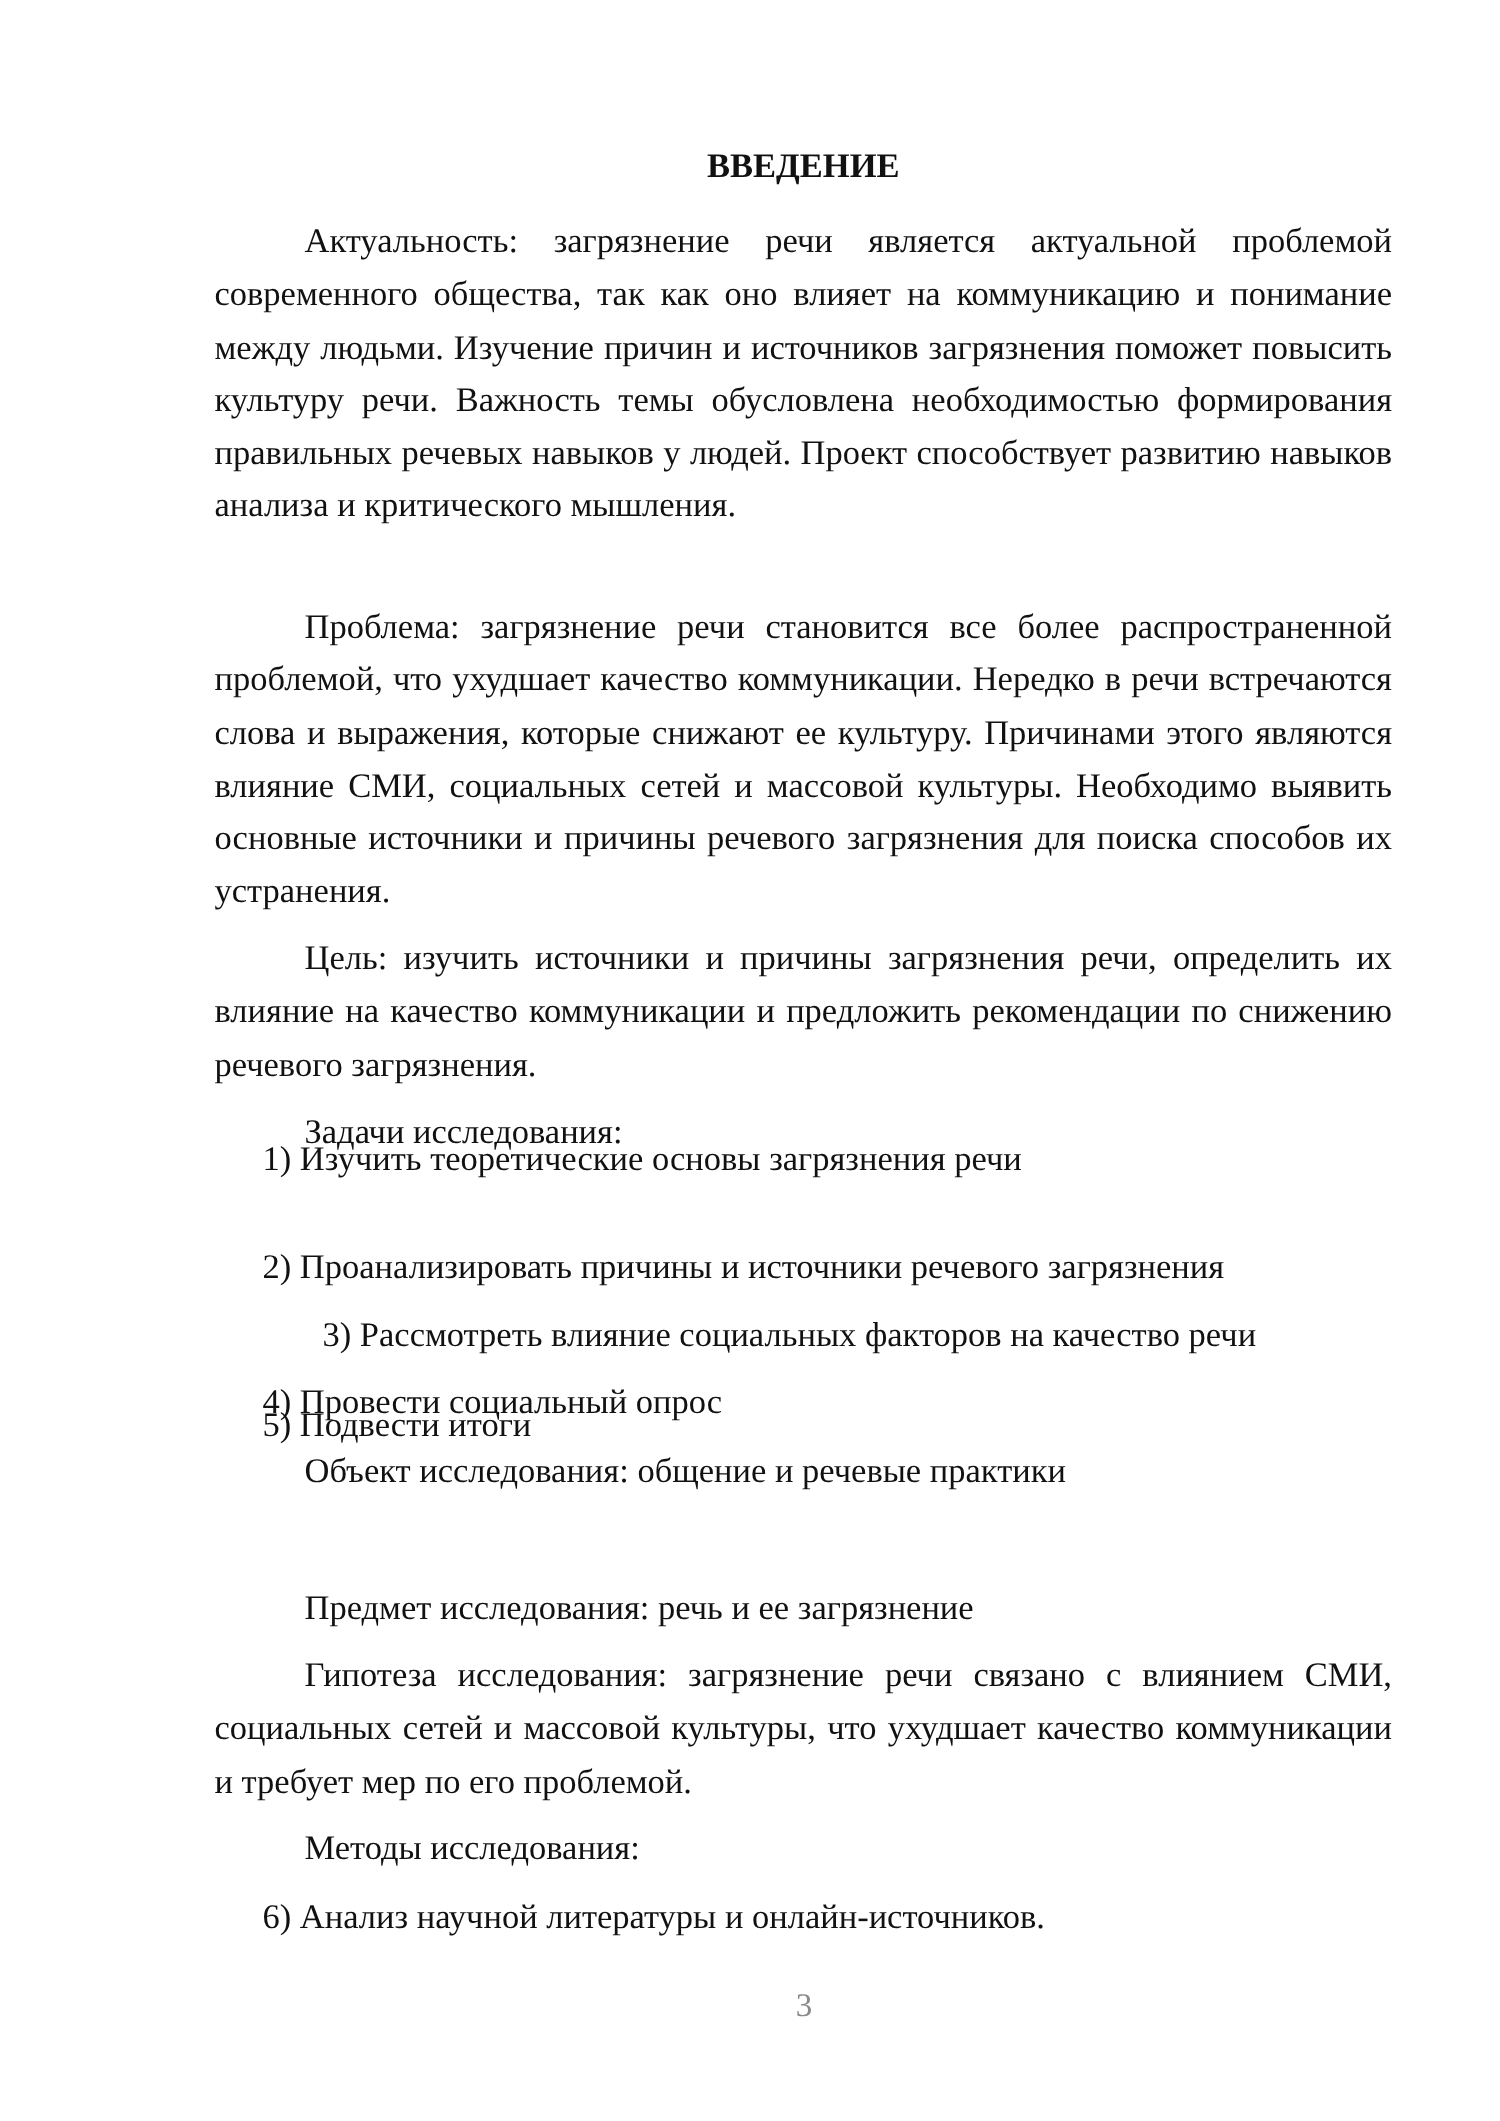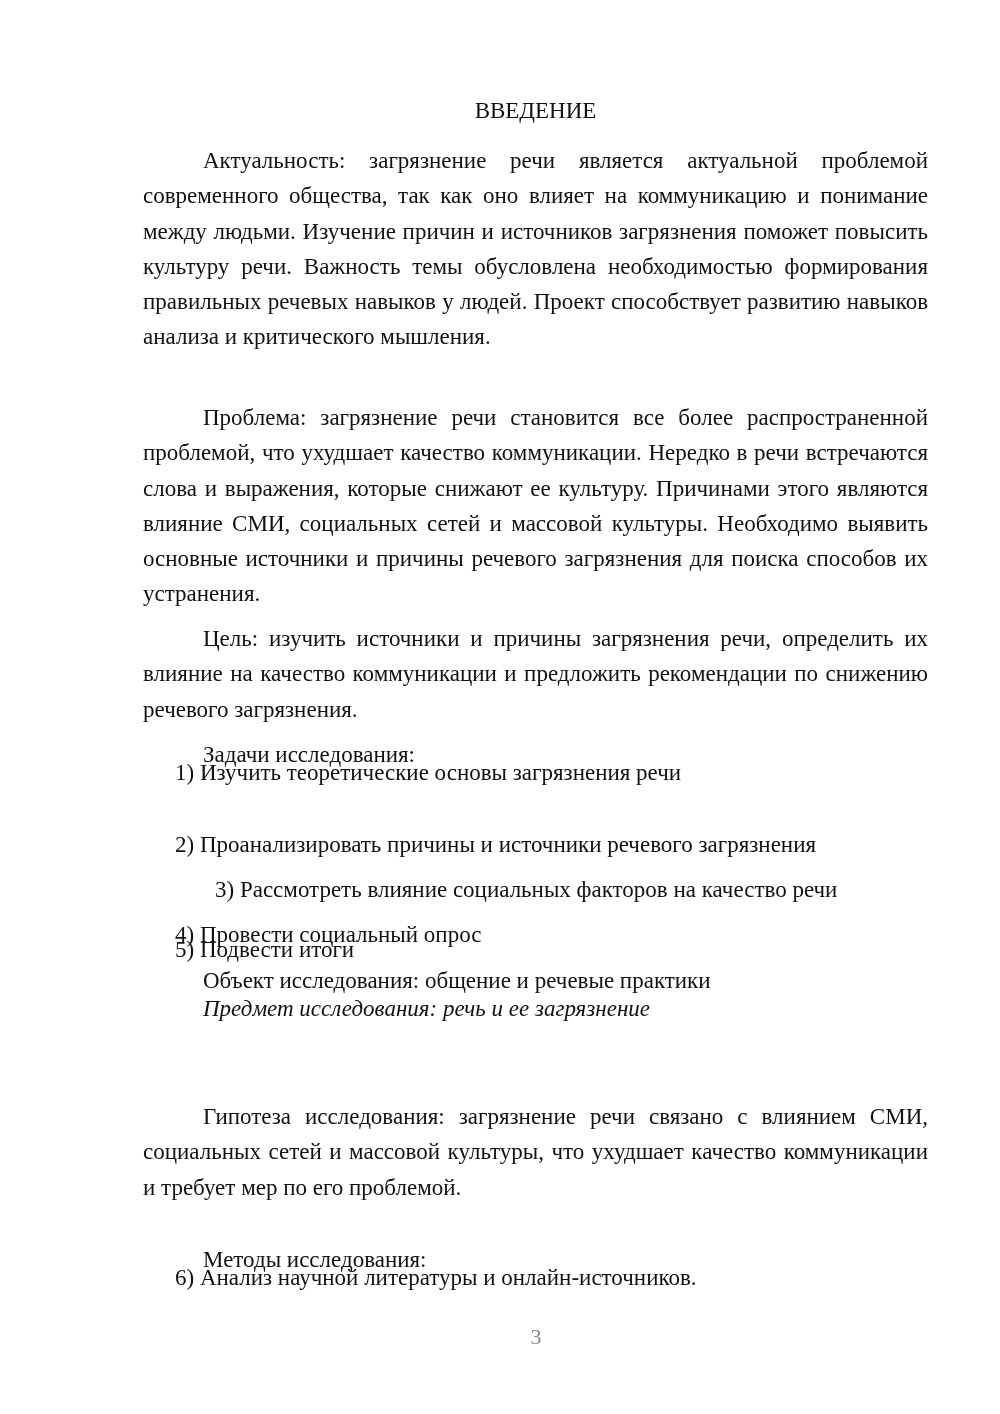--- a/index.html
+++ b/index.html
@@ -6,21 +6,21 @@
     body { width: 1000px; height: 1414px; position: relative; overflow: hidden; }
     .page {
       position: absolute; left: 0; top: 0; width: 1000px; height: 1414px;
       background: #ffffff; color: #111111;
       font-family: "Liberation Serif", "DejaVu Serif", serif;
       font-size: 23px;
     }
     .content { position: absolute; left: 143px; top: 0; width: 785px; }
     .title {
       position: absolute; left: 0; top: 96px; width: 785px;
-      text-align: center; font-weight: normal; font-size: 23px; line-height: 30px;
+      text-align: center; font-weight: bold; font-size: 23px; line-height: 30px;
     }
     .para {
       position: absolute; left: 0; width: 785px;
       text-align: justify; text-indent: 60px;
       line-height: 35.3px; margin: 0;
     }
     .line { position: absolute; left: 0; white-space: nowrap; line-height: 30px; margin: 0; }
     .indent { left: 60px; }
     .list-item { left: 32px; }
     .page-number {
@@ -45,24 +45,24 @@
     <p class="line indent" style="top:740px;text-align:center;">Задачи исследования:</p>
 
     <p class="line list-item" style="top:758px;">1) Изучить теоретические основы загрязнения речи</p>
     <p class="line list-item" style="top:830px;">2) Проанализировать причины и источники речевого загрязнения</p>
     <p class="line list-item" style="top:875px;margin-left:40px;">3) Рассмотреть влияние социальных факторов на качество речи</p>
     <p class="line list-item" style="top:920px;text-align:center;">4) Провести социальный опрос</p>
     <p class="line list-item" style="top:935px;">5) Подвести итоги</p>
 
     <p class="line indent" style="top:966px;">Объект исследования: общение и речевые практики</p>
 
-    <p class="line indent" style="top:994px;font-style:italic;">Предмет исследования: речь и ее загрязнение</p>
+    <p class="line indent" style="top:1057px;">Предмет исследования: речь и ее загрязнение</p>
 
     <p class="para" style="top:1099px;">Гипотеза исследования: загрязнение речи связано с влиянием СМИ, социальных сетей и массовой культуры, что ухудшает качество коммуникации и требует мер по его проблемой.</p>
 
-    <p class="line indent" style="top:1245px;text-align:right;">Методы исследования:</p>
+    <p class="line indent" style="top:1217px;text-align:right;">Методы исследования:</p>
 
     <p class="line list-item" style="top:1263px;">6) Анализ научной литературы и онлайн-источников.</p>
 
   </div>
 
   <div class="page-number">3</div>
 </div>
 
 </body></html>

